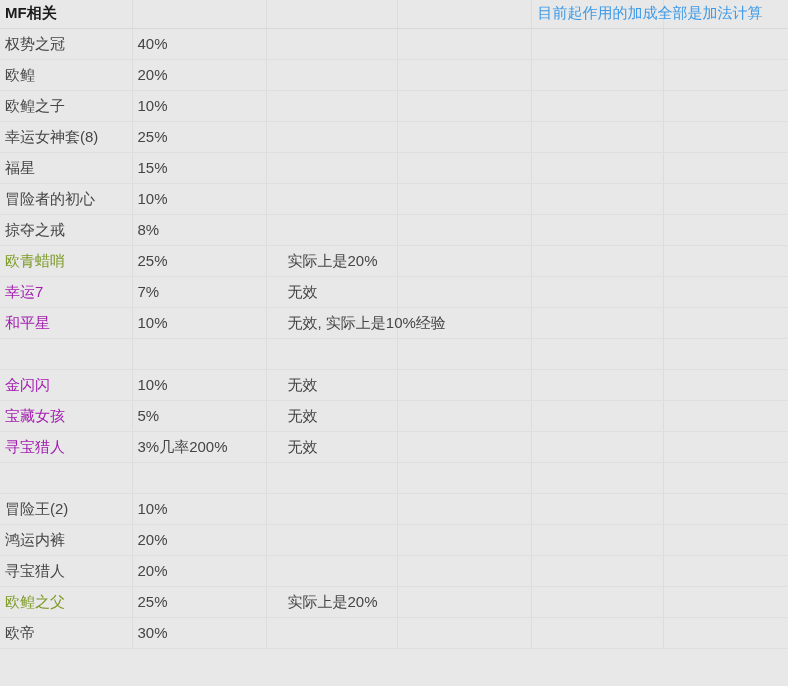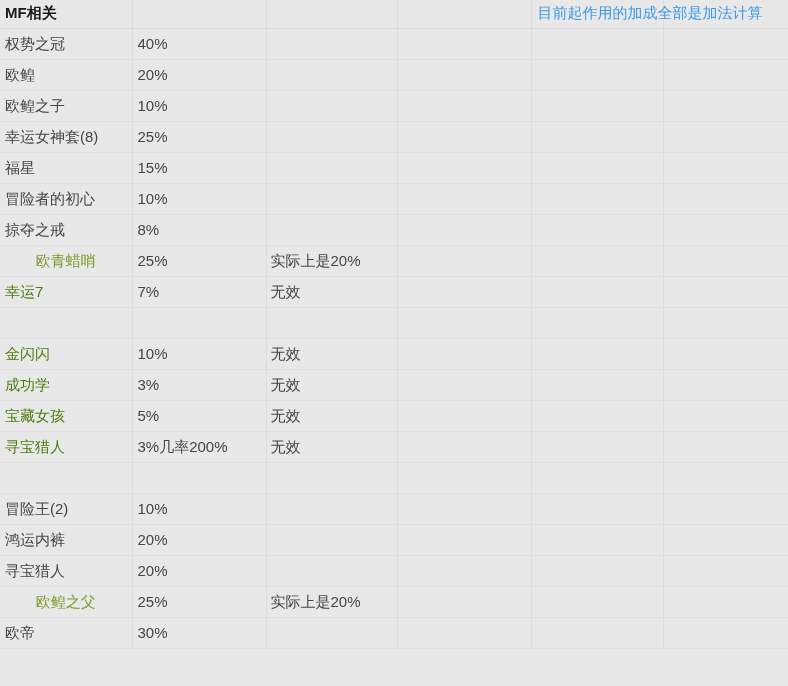--- a/index.html
+++ b/index.html
@@ -55,41 +55,41 @@
   }
 
   table.grid td.last { border-right: none; }
 
   
   .al { text-align: left; }
   .ar { }
 
   
   .t-default { color: #454545; }
-  .t-green   { color: #7d9a28; text-align: center; }
-  .t-red     { color: #4d7c0f; }
+  .t-green   { color: #7d9a28; }
+  .t-red     { color: #a21caf; }
   .t-blue    { color: #3c9ae8; }
   .t-header  { color: #1a1a1a; font-weight: bold; font-size: 16px; }
 
   
   tr.header-row td { border-bottom: 1px solid #d8d8da; }
 
   
   tr.blank td { }
 
   
   tr.pink-top td { border-top: 1px solid #f0d6d6; }
 
   .overflow-cell {
     position: relative;
     overflow: visible;
   }
   .overflow-text {
     position: absolute;
-    left: 4px;
+    left: 21px;
     top: 0;
     line-height: 30px;
     white-space: nowrap;
   }
 </style>
 </head>
 <body>
 
 <div id="sheet" style="margin-top: -2px;">
   <table class="grid">
@@ -197,43 +197,43 @@
         <tr>
           <td class="al t-red">幸运7</td>
           <td class="ar t-default">7%</td>
           <td class="al t-default overflow-cell">
             <span class="overflow-text">无效</span>
           </td>
           <td class="al t-default"></td>
           <td class="al t-blue overflow-cell"></td>
           <td class="al t-default last"></td>
         </tr>
+        <tr>
+          <td class="al t-red">和平星</td>
+          <td class="ar t-default">10%</td>
+          <td class="al t-default overflow-cell">
+            <span class="overflow-text">无效, 实际上是10%经验</span>
+          </td>
+          <td class="al t-default"></td>
+          <td class="al t-blue overflow-cell"></td>
+          <td class="al t-default last"></td>
+        </tr>
         <tr class="blank">
           <td class="al t-default"></td>
           <td class="ar t-default"></td>
           <td class="al t-default overflow-cell">
             <span class="overflow-text"></span>
           </td>
           <td class="al t-default"></td>
           <td class="al t-blue overflow-cell"></td>
           <td class="al t-default last"></td>
         </tr>
         <tr>
           <td class="al t-red">金闪闪</td>
           <td class="ar t-default">10%</td>
-          <td class="al t-default overflow-cell">
-            <span class="overflow-text">无效</span>
-          </td>
-          <td class="al t-default"></td>
-          <td class="al t-blue overflow-cell"></td>
-          <td class="al t-default last"></td>
-        </tr>
-        <tr>
-          <td class="al t-red">成功学</td>
-          <td class="ar t-default">3%</td>
           <td class="al t-default overflow-cell">
             <span class="overflow-text">无效</span>
           </td>
           <td class="al t-default"></td>
           <td class="al t-blue overflow-cell"></td>
           <td class="al t-default last"></td>
         </tr>
         <tr>
           <td class="al t-red">宝藏女孩</td>
           <td class="ar t-default">5%</td>

